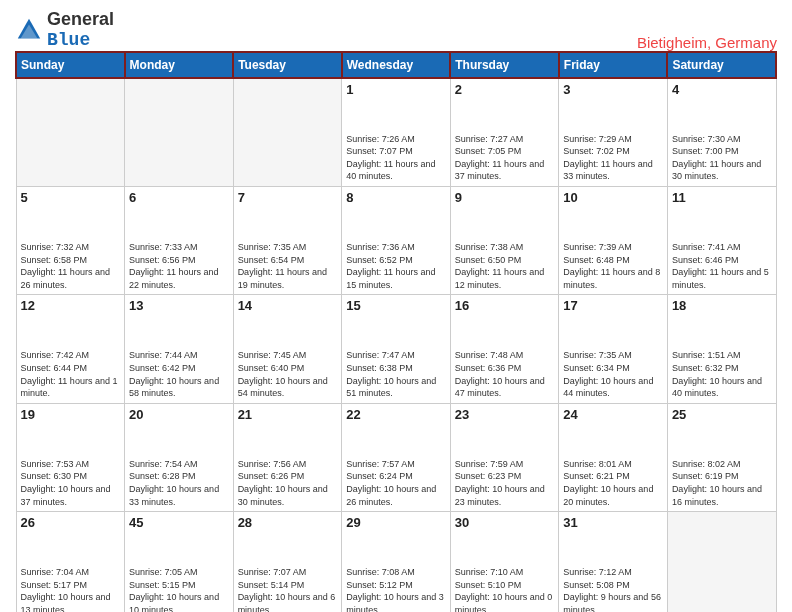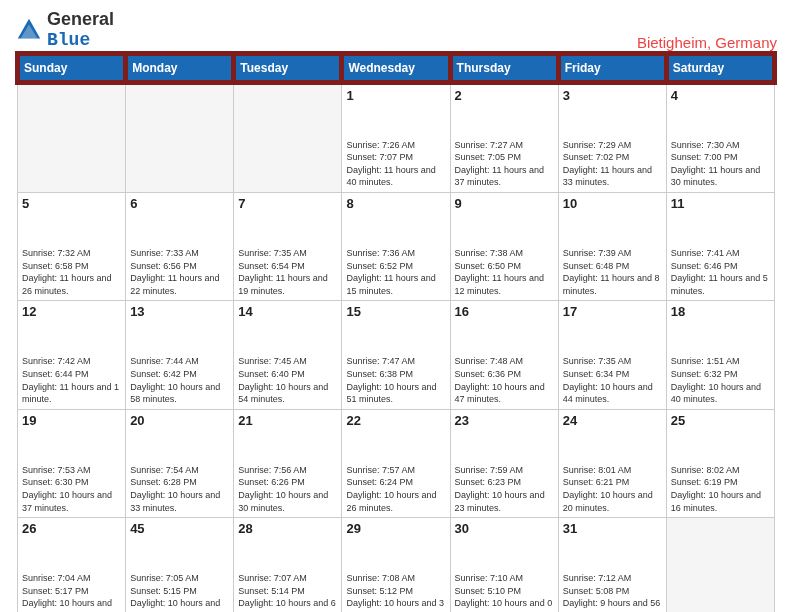--- a/index.html
+++ b/index.html
@@ -54,21 +54,21 @@
       border-collapse: collapse;
       table-layout: fixed;
     }
     .calendar th {
       background: #1a6ab5;
       color: #fff;
       font-size: 12px;
       font-weight: bold;
       padding: 5px 4px;
       text-align: left;
-      border: 5px solid #7f1d1d;
+      border: 2px solid #7f1d1d;
     }
     .calendar td {
       border: 1px solid #ccc;
       vertical-align: top;
       padding: 3px 4px;
       font-size: 9.5px;
       color: #333;
       height: 82px;
       background: #fff;
     }

